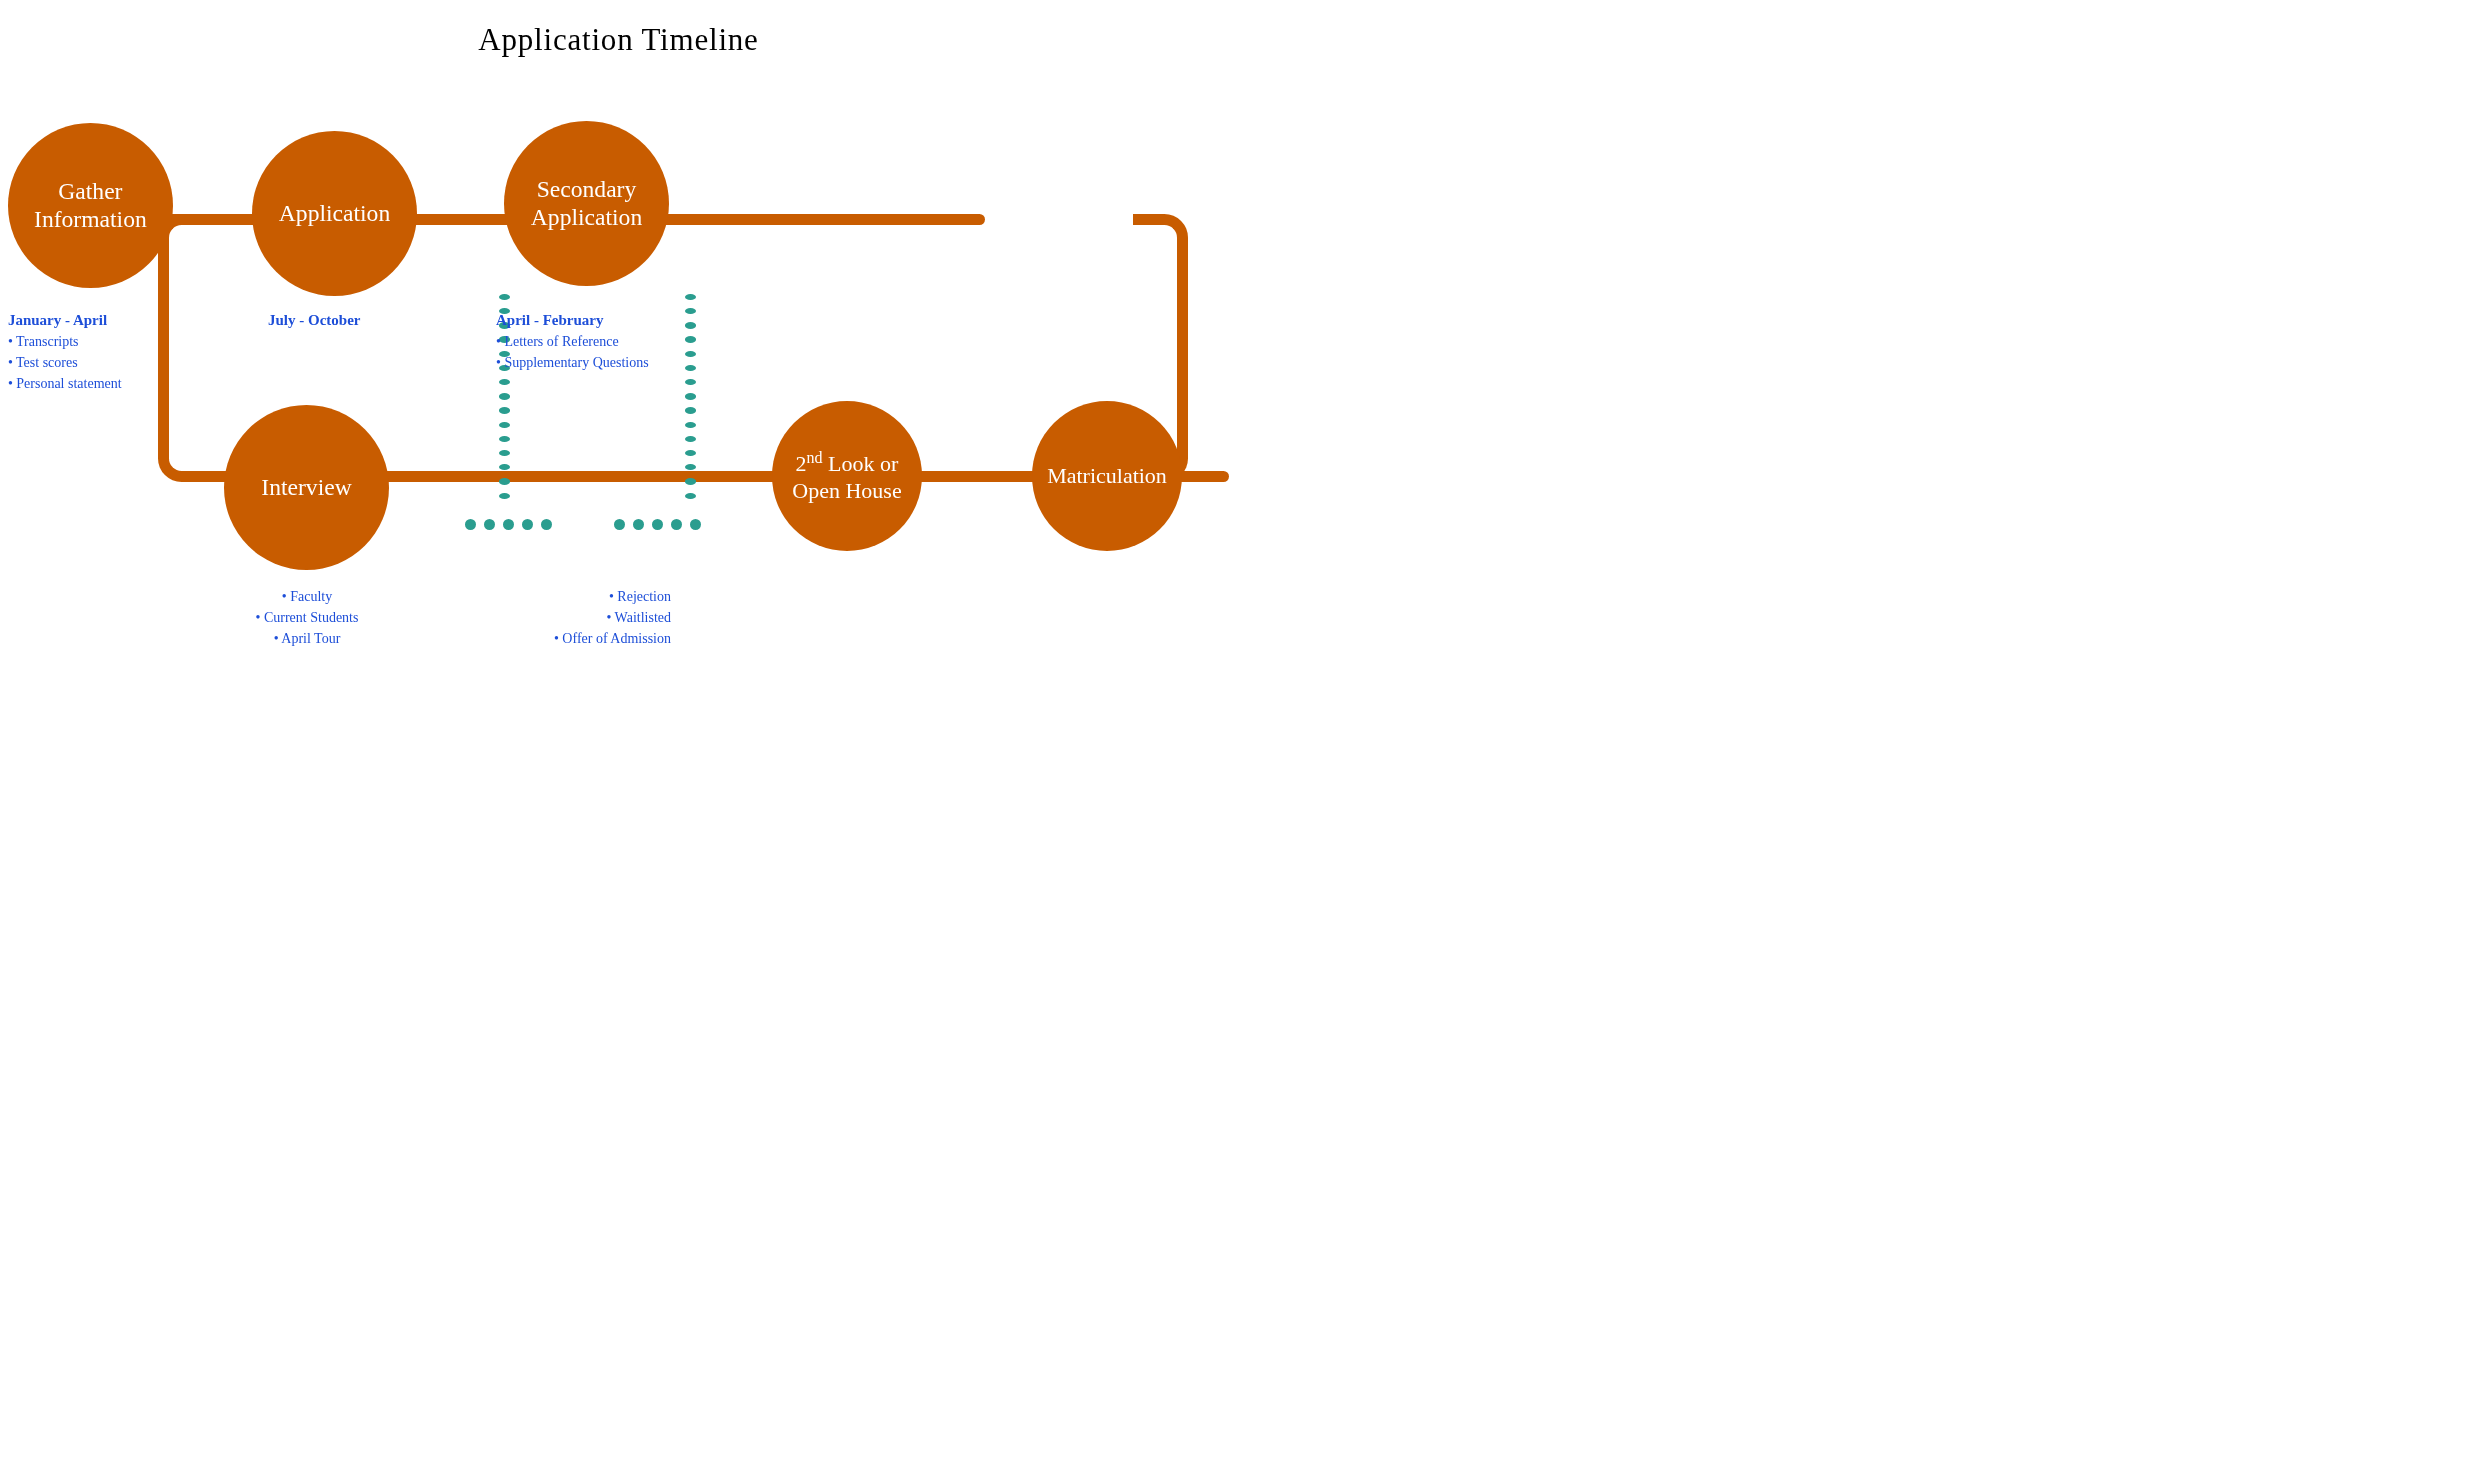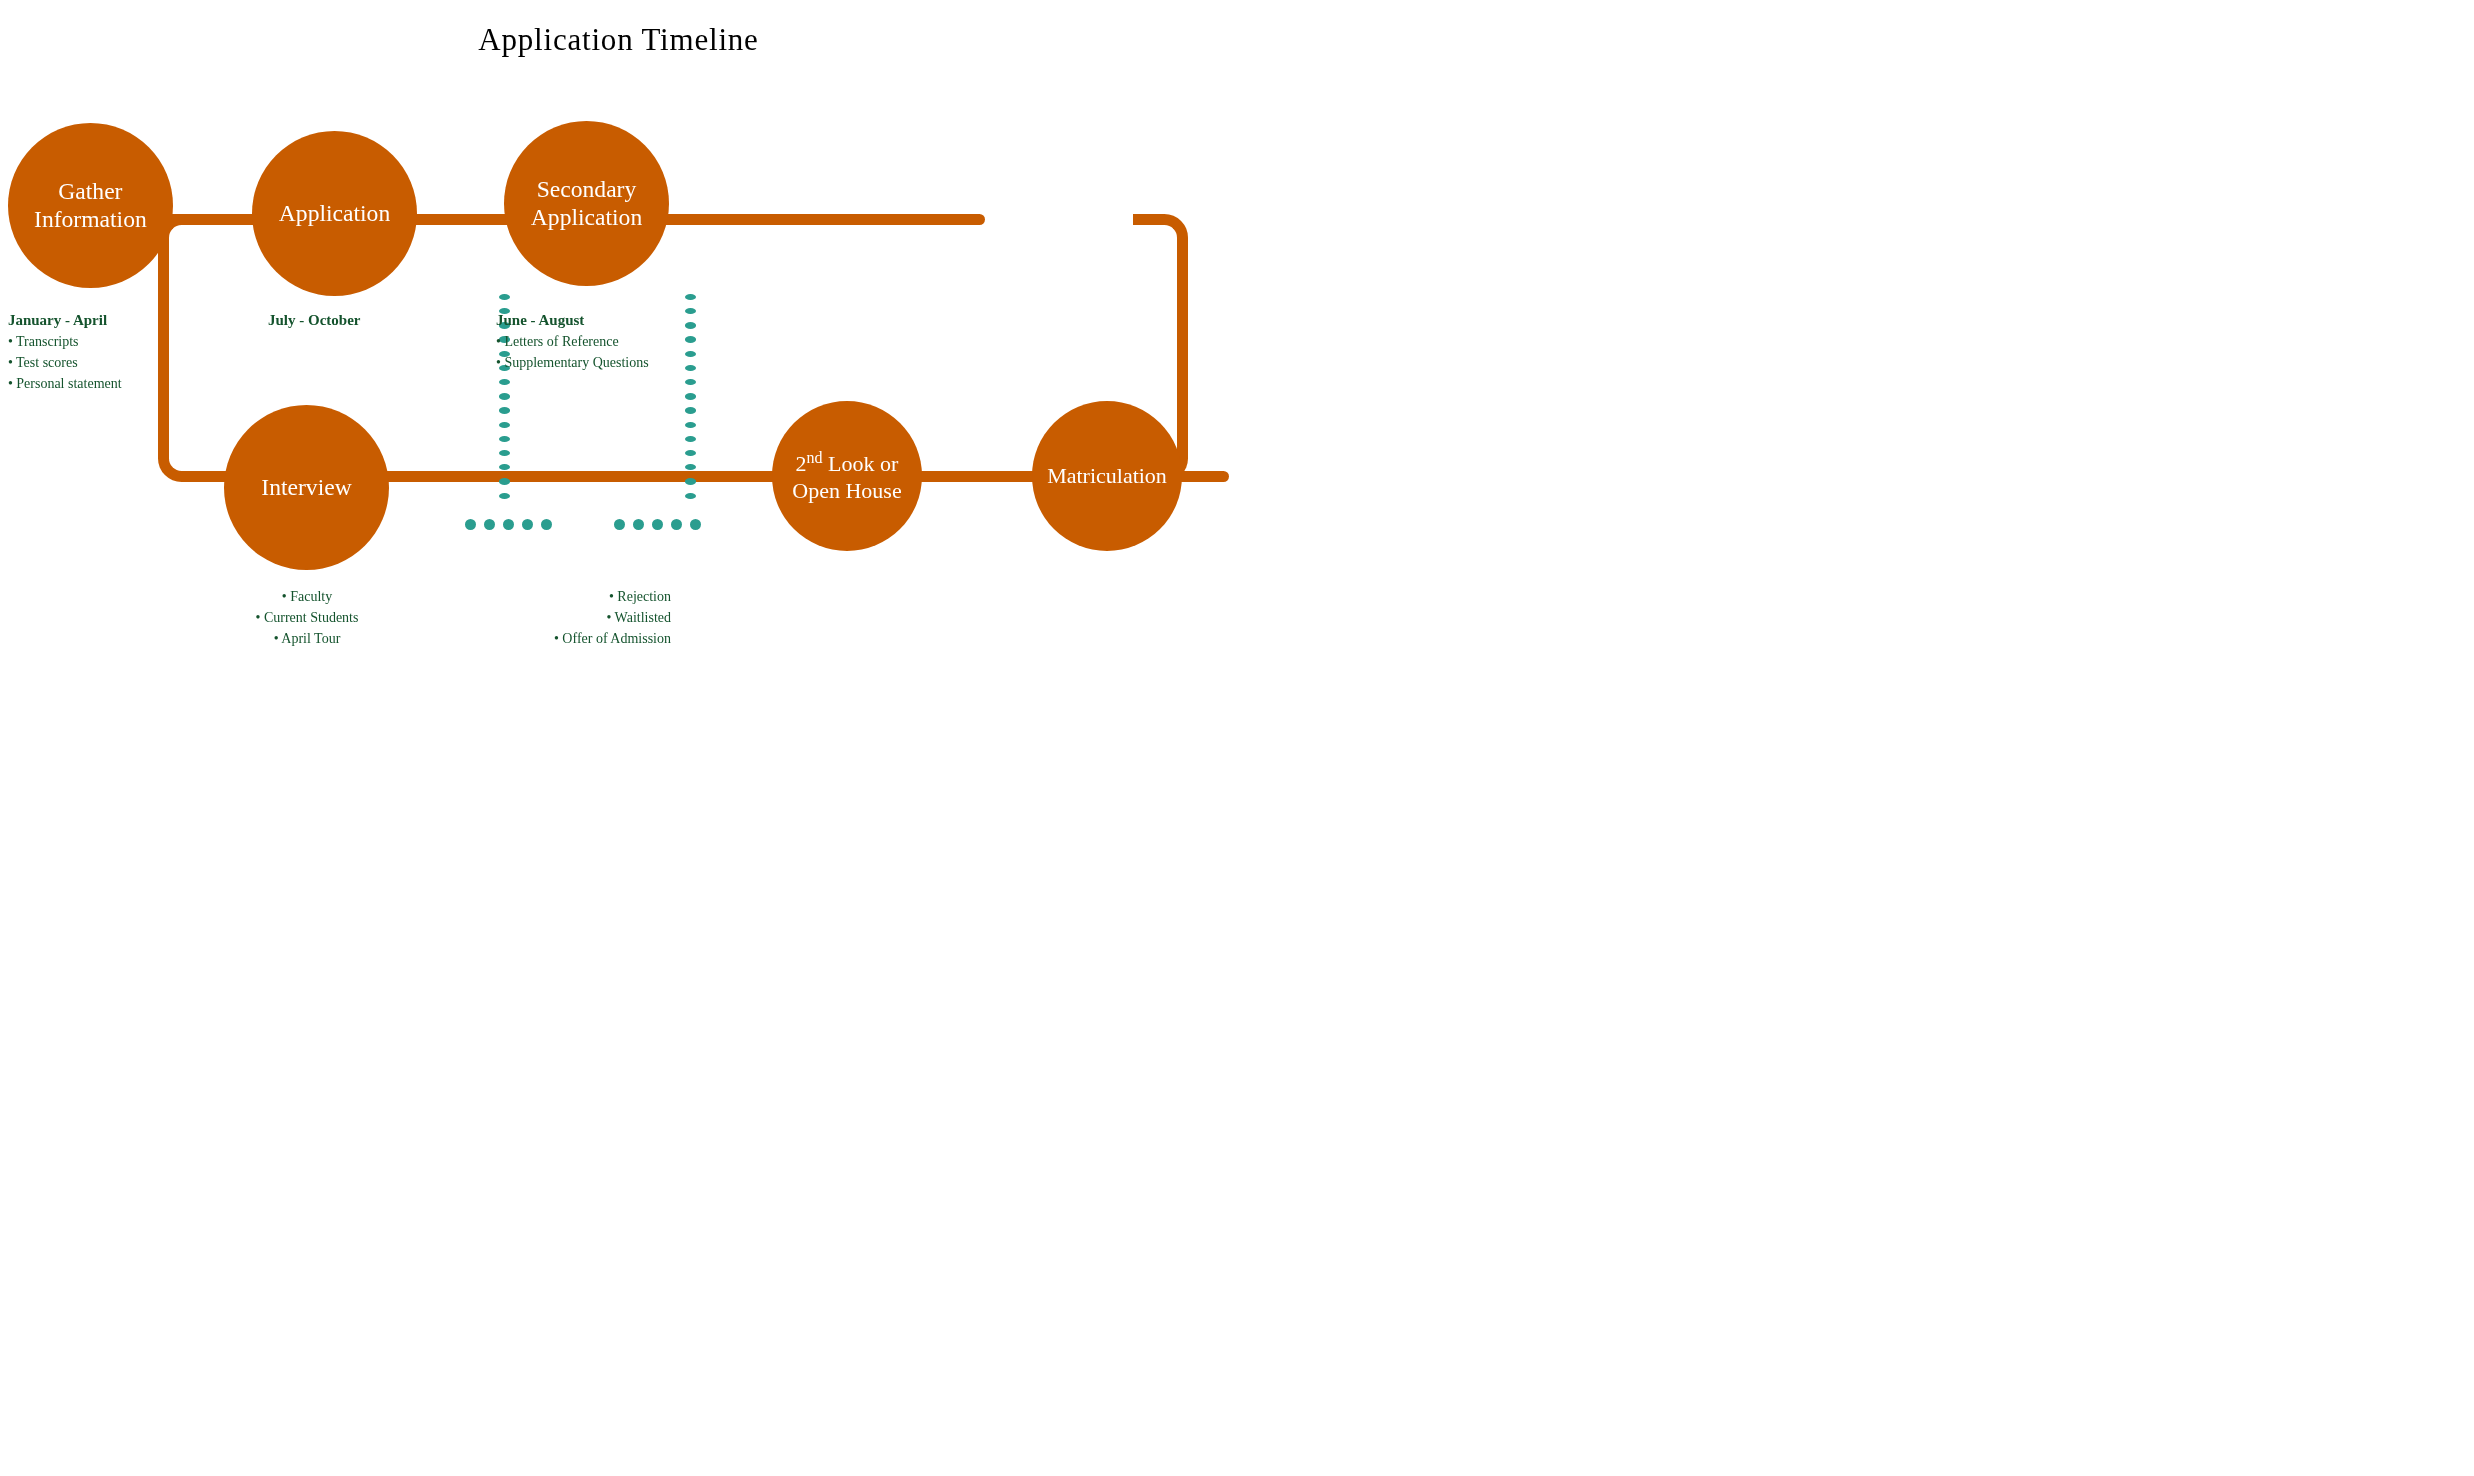--- a/index.html
+++ b/index.html
@@ -127,21 +127,21 @@
       display: flex;
       flex-direction: row;
       align-items: center;
       gap: 7.9px;
       z-index: 5;
     }
 
     .info-text {
       position: absolute;
       font-size: 14px;
-      color: #14532d;
+      color: #1d4ed8;
       line-height: 1.5;
       z-index: 10;
     }
 
     .info-text .bold-date {
       font-weight: bold;
       font-size: 15px;
     }
   </style>
 </head>
@@ -176,21 +176,21 @@
 
   <div class="info-text" style="left: 268px; top: 243px; width: 158px;">
     <div class="bold-date">July - October</div>
   </div>
 
   <div class="circle circle-lg" style="left: 504px; top: 55px;">
     <span style="padding: 7.9px;">Secondary<br>Application</span>
   </div>
 
   <div class="info-text" style="left: 496px; top: 243px; width: 205px;">
-    <div class="bold-date">June - August</div>
+    <div class="bold-date">April - February</div>
     <div>• Letters of Reference</div>
     <div>• Supplementary Questions</div>
   </div>
 
   <div class="dot-line-v" style="left: 499px; top: 228px; height: 205px;">
     <div class="dot"></div>
     <div class="dot"></div>
     <div class="dot"></div>
     <div class="dot"></div>
     <div class="dot"></div>

